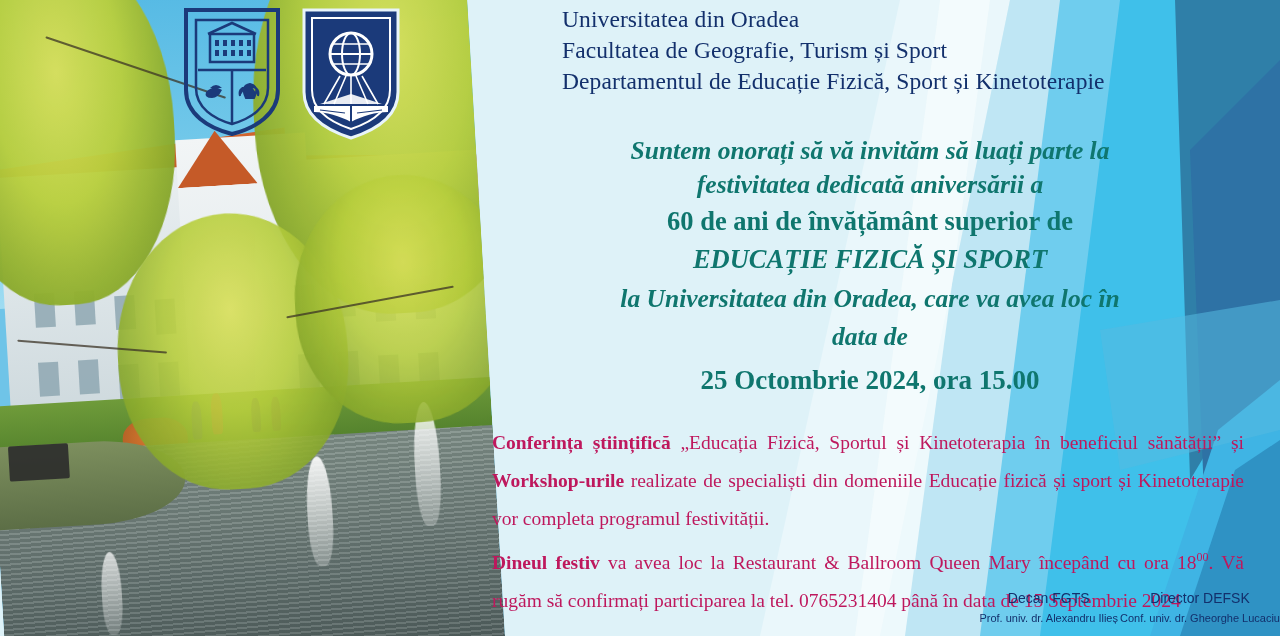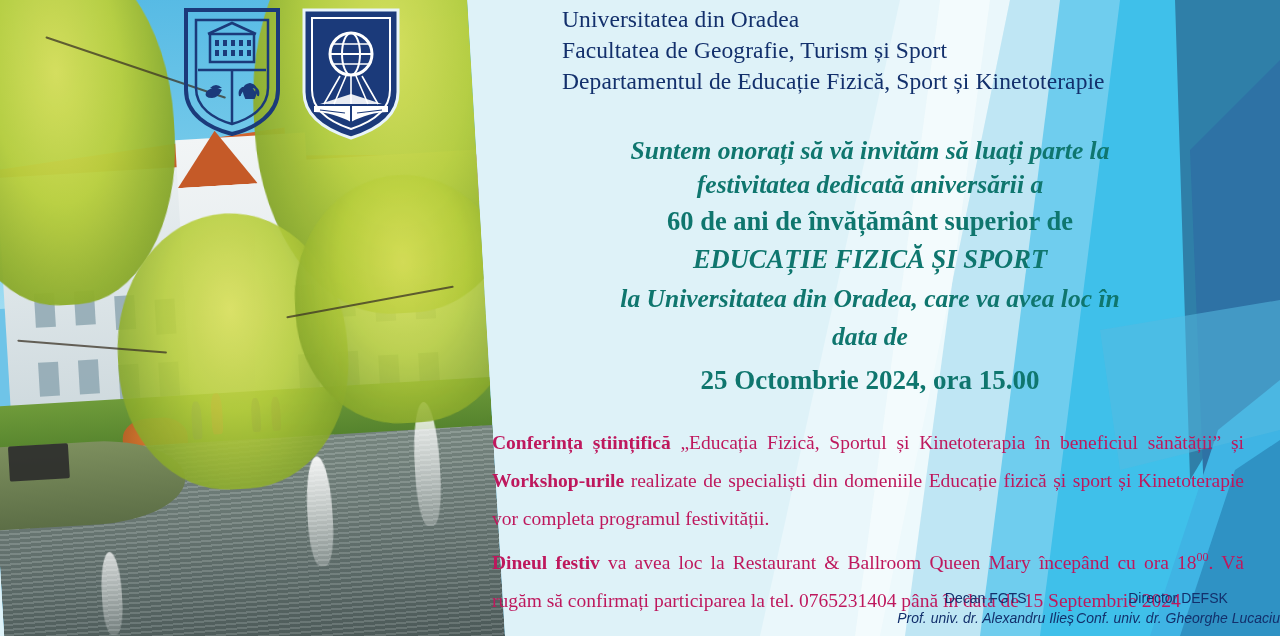--- a/index.html
+++ b/index.html
@@ -100,21 +100,21 @@
         font-size:19.5px;line-height:38px;text-align:justify;}
   .body p{margin:0;}
   .body b{font-weight:bold;}
   .body sup{font-size:12px;vertical-align:super;}
 
   .signs{position:absolute;left:250px;top:588px;width:560px;color:#13306c;
          font-family:"Liberation Sans",sans-serif;font-size:14.5px;line-height:20px;}
   .sign-row{display:flex;gap:2px;justify-content:flex-end;}
   .sign-col{text-align:center;}
   .sign-title{font-size:14px;}
-  .sign-name{font-size:14px;font-style:italic;}
+  .sign-name{font-size:11px;}
 </style>
 </head>
 <body>
 
 <div id="poster">
 
   <svg class="deco" viewBox="0 0 1280 636" preserveAspectRatio="none">
     <rect x="0" y="0" width="1280" height="636" fill="#def2f8"></rect>
     <polygon points="900,0 1010,0 880,636 760,636" fill="#eaf7fb"></polygon>
     <polygon points="1010,0 1120,0 1010,636 880,636" fill="#bfe6f4"></polygon>

